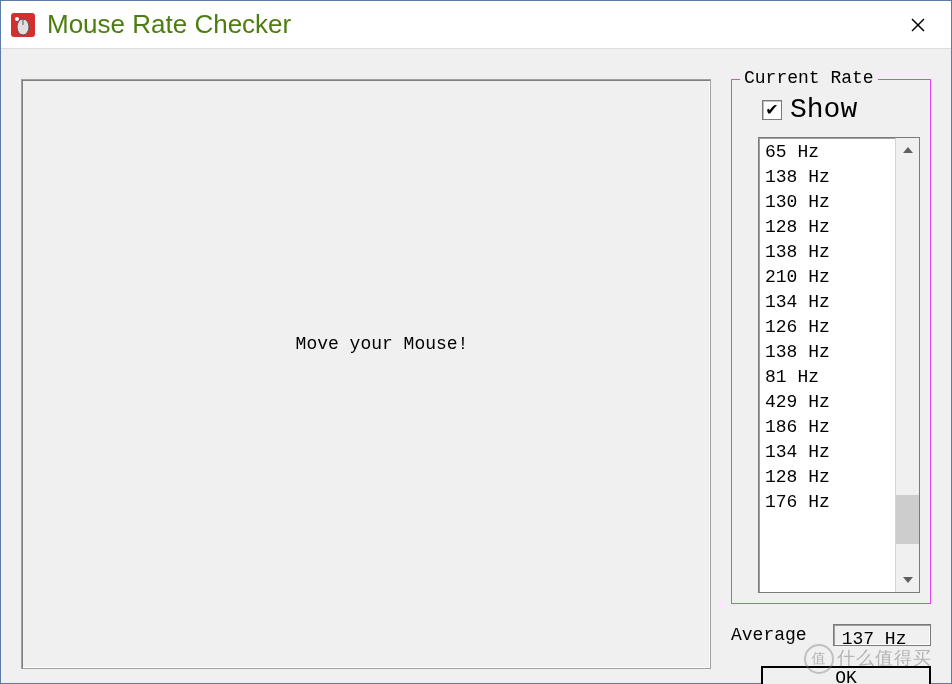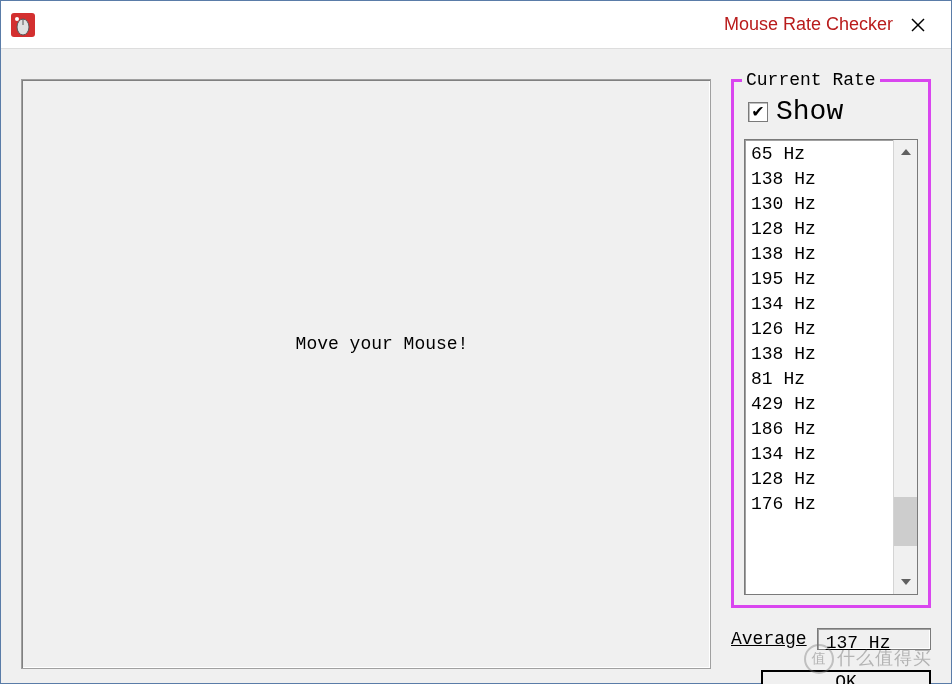--- a/index.html
+++ b/index.html
@@ -27,24 +27,23 @@
       border-bottom: 1px solid #ddd;
     }
     .app-icon {
       width: 28px;
       height: 28px;
       margin-right: 10px;
       position: relative;
     }
     .title-text {
       font-family: 'Segoe UI', Tahoma, sans-serif;
-      font-size: 18px;
-      color: #b91c1c;
-      flex: 1;
-      text-align: right;
+      font-size: 26px;
+      color: #4d7c0f;
+      flex: 1;
     }
     .close-btn {
       width: 50px;
       height: 48px;
       display: flex;
       align-items: center;
       justify-content: center;
       font-family: 'Segoe UI', sans-serif;
       font-size: 18px;
       cursor: pointer;
@@ -72,23 +71,23 @@
       font-family: 'Courier New', monospace;
       margin-top: -60px;
       padding-left: 32px;
     }
     .side-panel {
       flex: 1;
       display: flex;
       flex-direction: column;
     }
     .groupbox {
-      border: 3px solid #d946ef;
+      border: 1px solid #d946ef;
       position: relative;
-      padding: 14px 10px 10px 10px;
+      padding: 14px 10px 10px 26px;
       margin-bottom: 20px;
     }
     .groupbox-label {
       position: absolute;
       top: -12px;
       left: 8px;
       background: #f0f0f0;
       padding: 0 4px;
       font-size: 18px;
     }
@@ -159,23 +158,22 @@
     }
     .scroll-thumb {
       position: absolute;
       width: 100%;
       background: #cdcdcd;
       left: 0;
     }
     .average-row {
       display: flex;
       align-items: center;
-      gap: 10px;
+      gap: 26px;
       margin-bottom: 20px;
-      text-decoration: underline;
     }
     .average-label {
       font-size: 18px;
     }
     .average-value {
       flex: 1;
       background: #f0f0f0;
       border: 1px solid #7a7a7a;
       box-shadow: inset 1px 1px 0 #a0a0a0, inset -1px -1px 0 #fff;
       padding: 4px 8px;
@@ -254,21 +252,21 @@
           </div>
           <span class="checkbox-label">Show</span>
         </div>
         <div class="listbox-wrap">
           <div class="listbox">
             <div class="list-item">65 Hz</div>
             <div class="list-item">138 Hz</div>
             <div class="list-item">130 Hz</div>
             <div class="list-item">128 Hz</div>
             <div class="list-item">138 Hz</div>
-            <div class="list-item">195 Hz</div>
+            <div class="list-item">210 Hz</div>
             <div class="list-item">134 Hz</div>
             <div class="list-item">126 Hz</div>
             <div class="list-item">138 Hz</div>
             <div class="list-item">81 Hz</div>
             <div class="list-item">429 Hz</div>
             <div class="list-item">186 Hz</div>
             <div class="list-item">134 Hz</div>
             <div class="list-item">128 Hz</div>
             <div class="list-item">176 Hz</div>
           </div>

